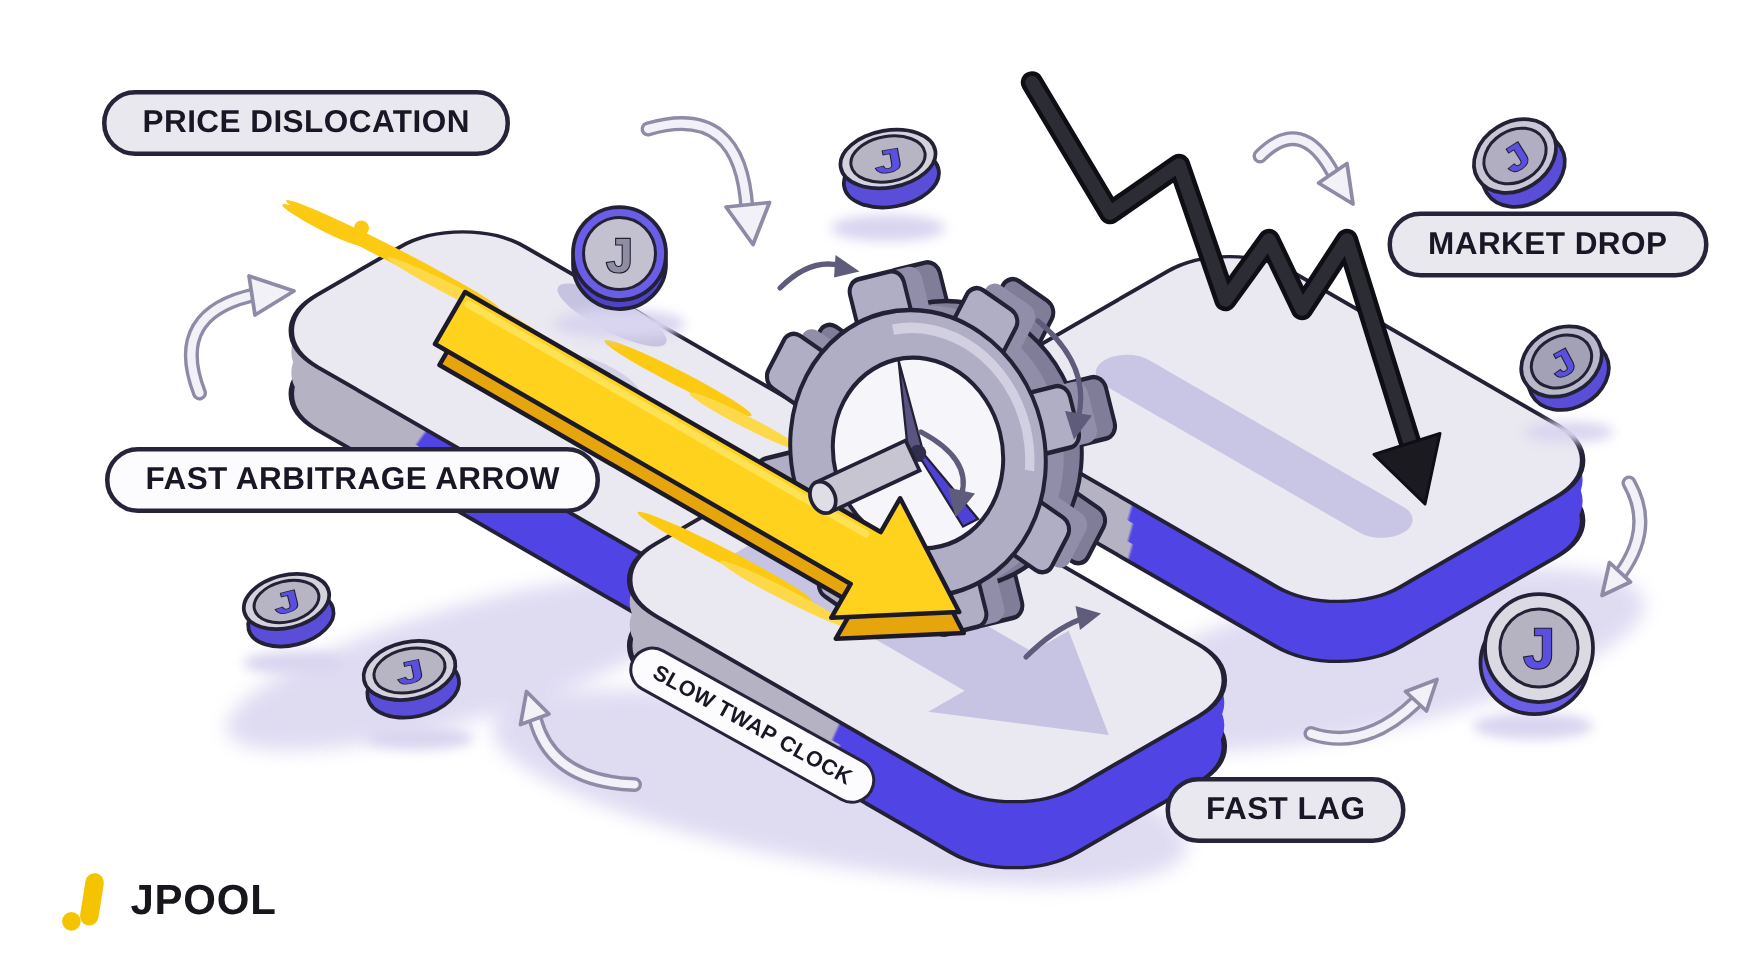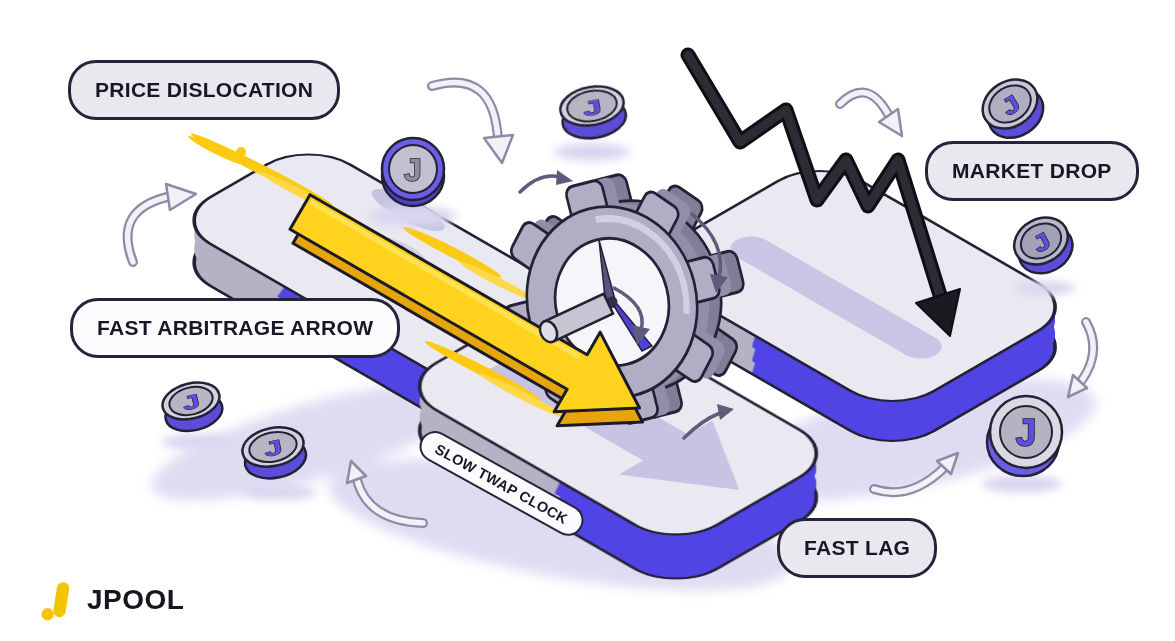--- a/index.html
+++ b/index.html
@@ -5,21 +5,21 @@
   html,body{margin:0;padding:0;background:#ffffff;}
   #stage{
     position:relative;width:1175px;height:641px;overflow:hidden;background:#ffffff;
     font-family:"Liberation Sans",sans-serif;
   }
   #art{position:absolute;left:0;top:0;}
   .pill{
     position:absolute;display:flex;align-items:center;justify-content:center;
     border:3px solid #26243a;border-radius:28px;background:#e9e8ef;
     font-weight:bold;font-size:21px;color:#191726;letter-spacing:.3px;
-    height:60px;padding:0 24px;white-space:nowrap;box-sizing:border-box;
+    height:44px;padding:0 24px;white-space:nowrap;box-sizing:border-box;
   }
   .pill.white{background:#fcfcfe;}
   .pill.small{
     font-size:14.5px;height:31px;padding:0 15px;border-radius:17px;
     border-width:2.5px;transform:rotate(29deg);transform-origin:center;
   }
   #label-price{left:68px;top:60px;}
   #label-fast{left:70px;top:298px;}
   #label-market{left:925px;top:141px;}
   #label-twap{left:777px;top:518px;}

